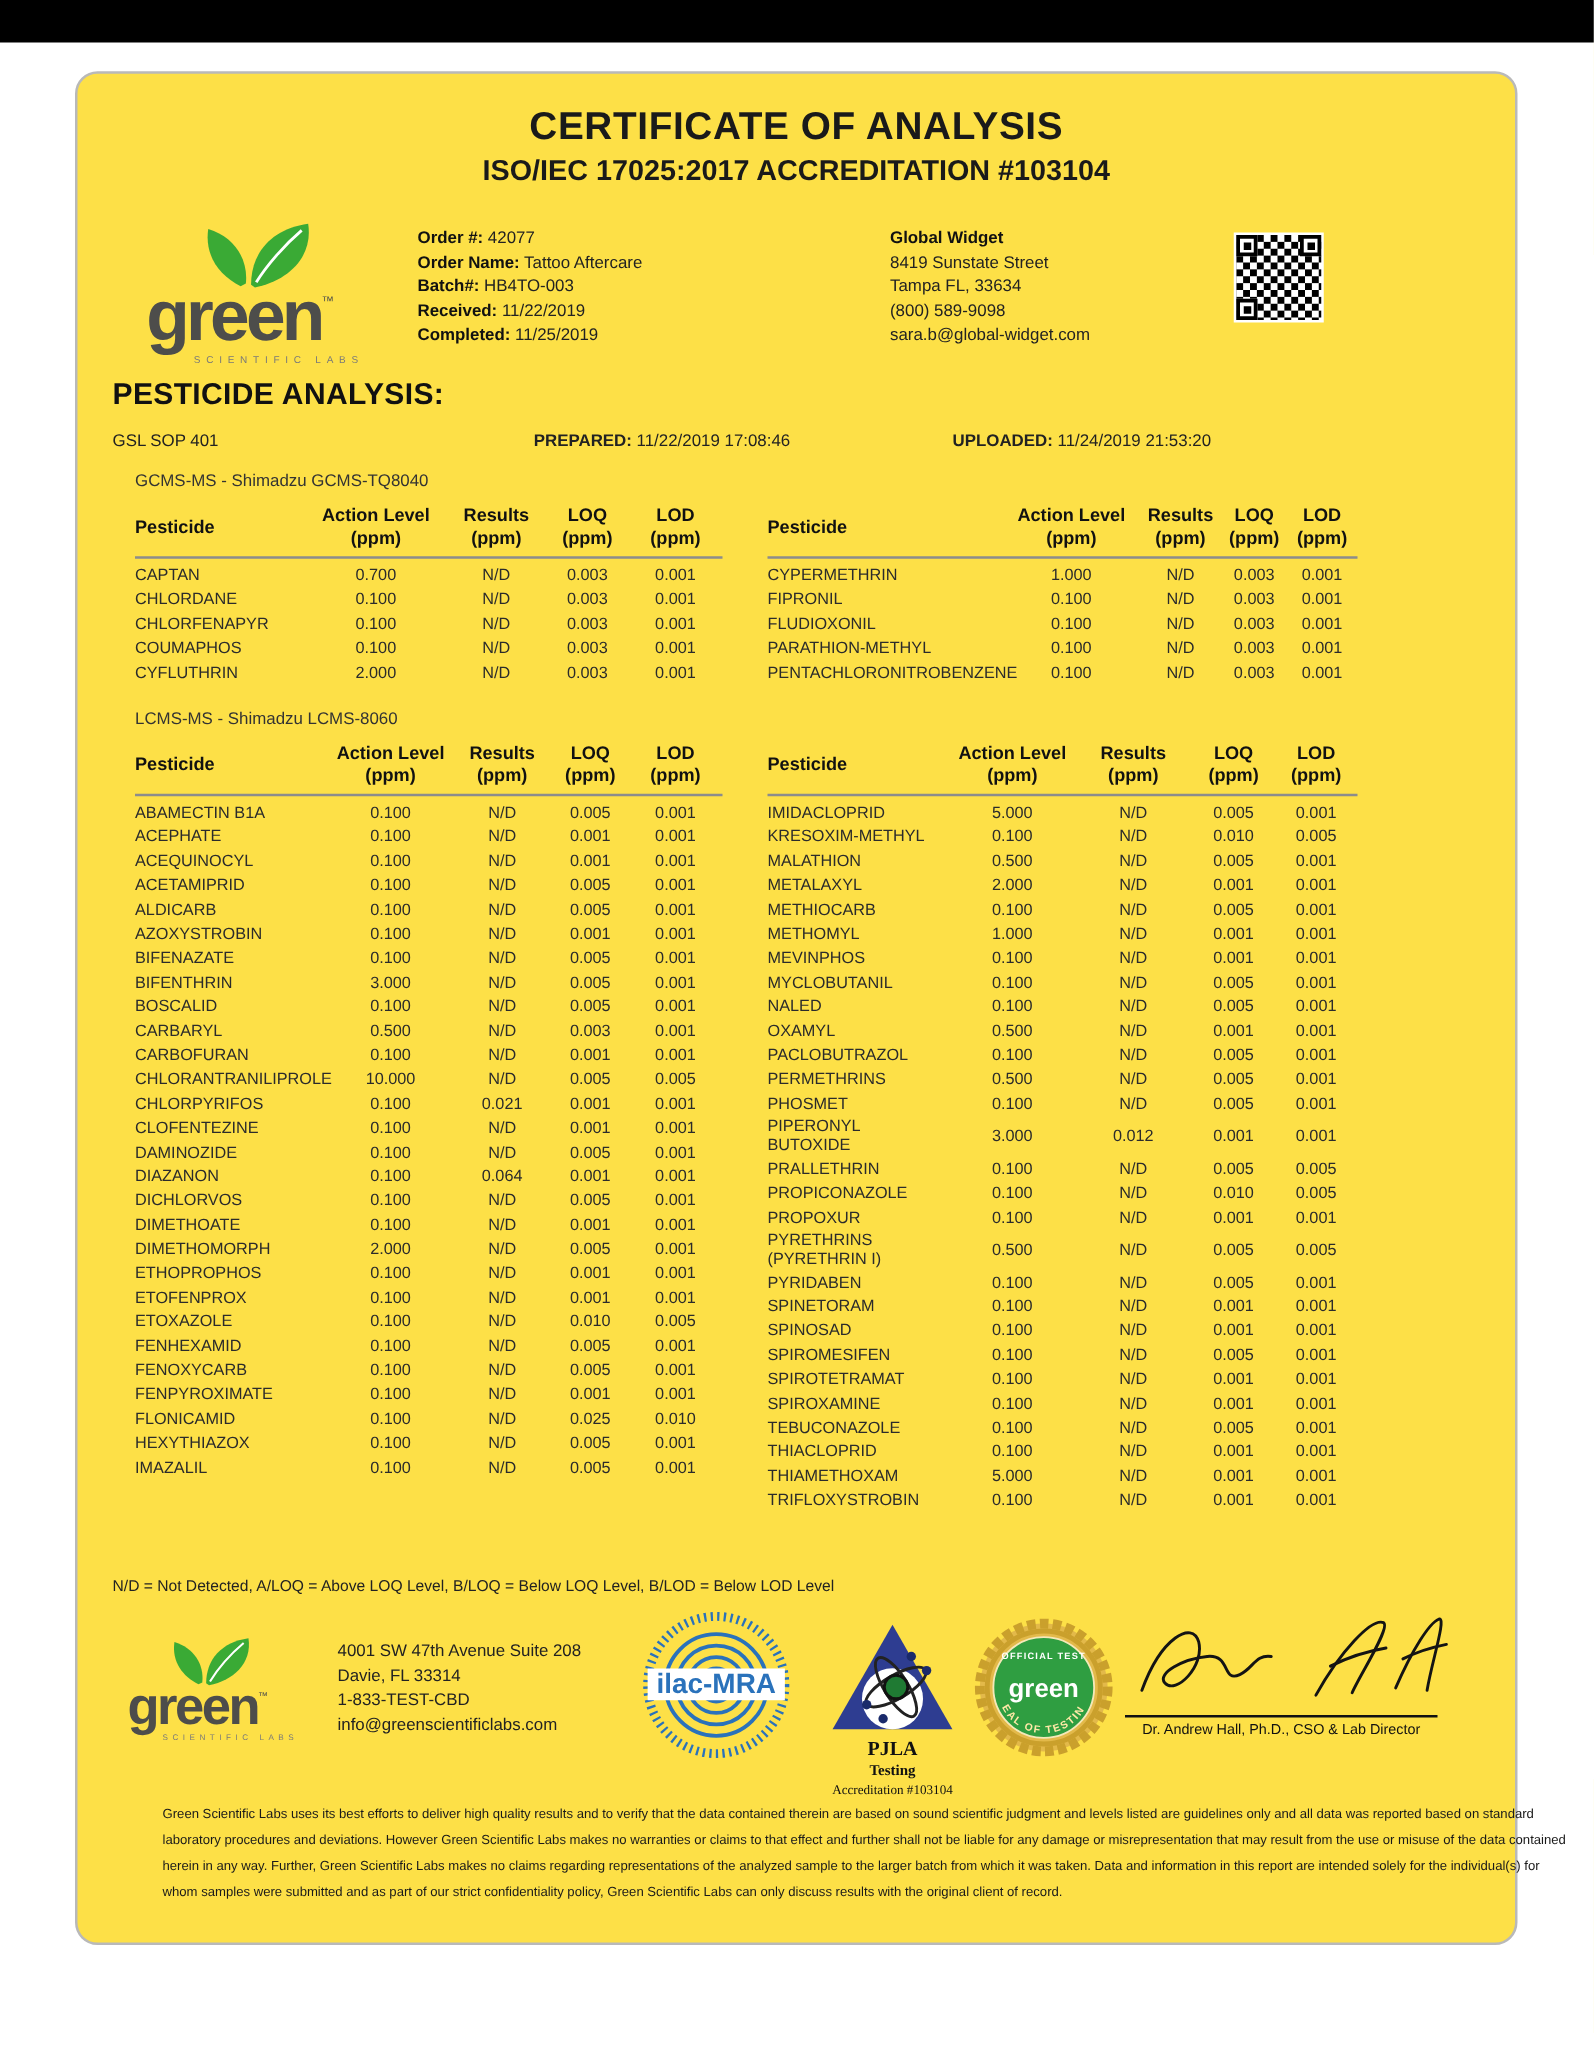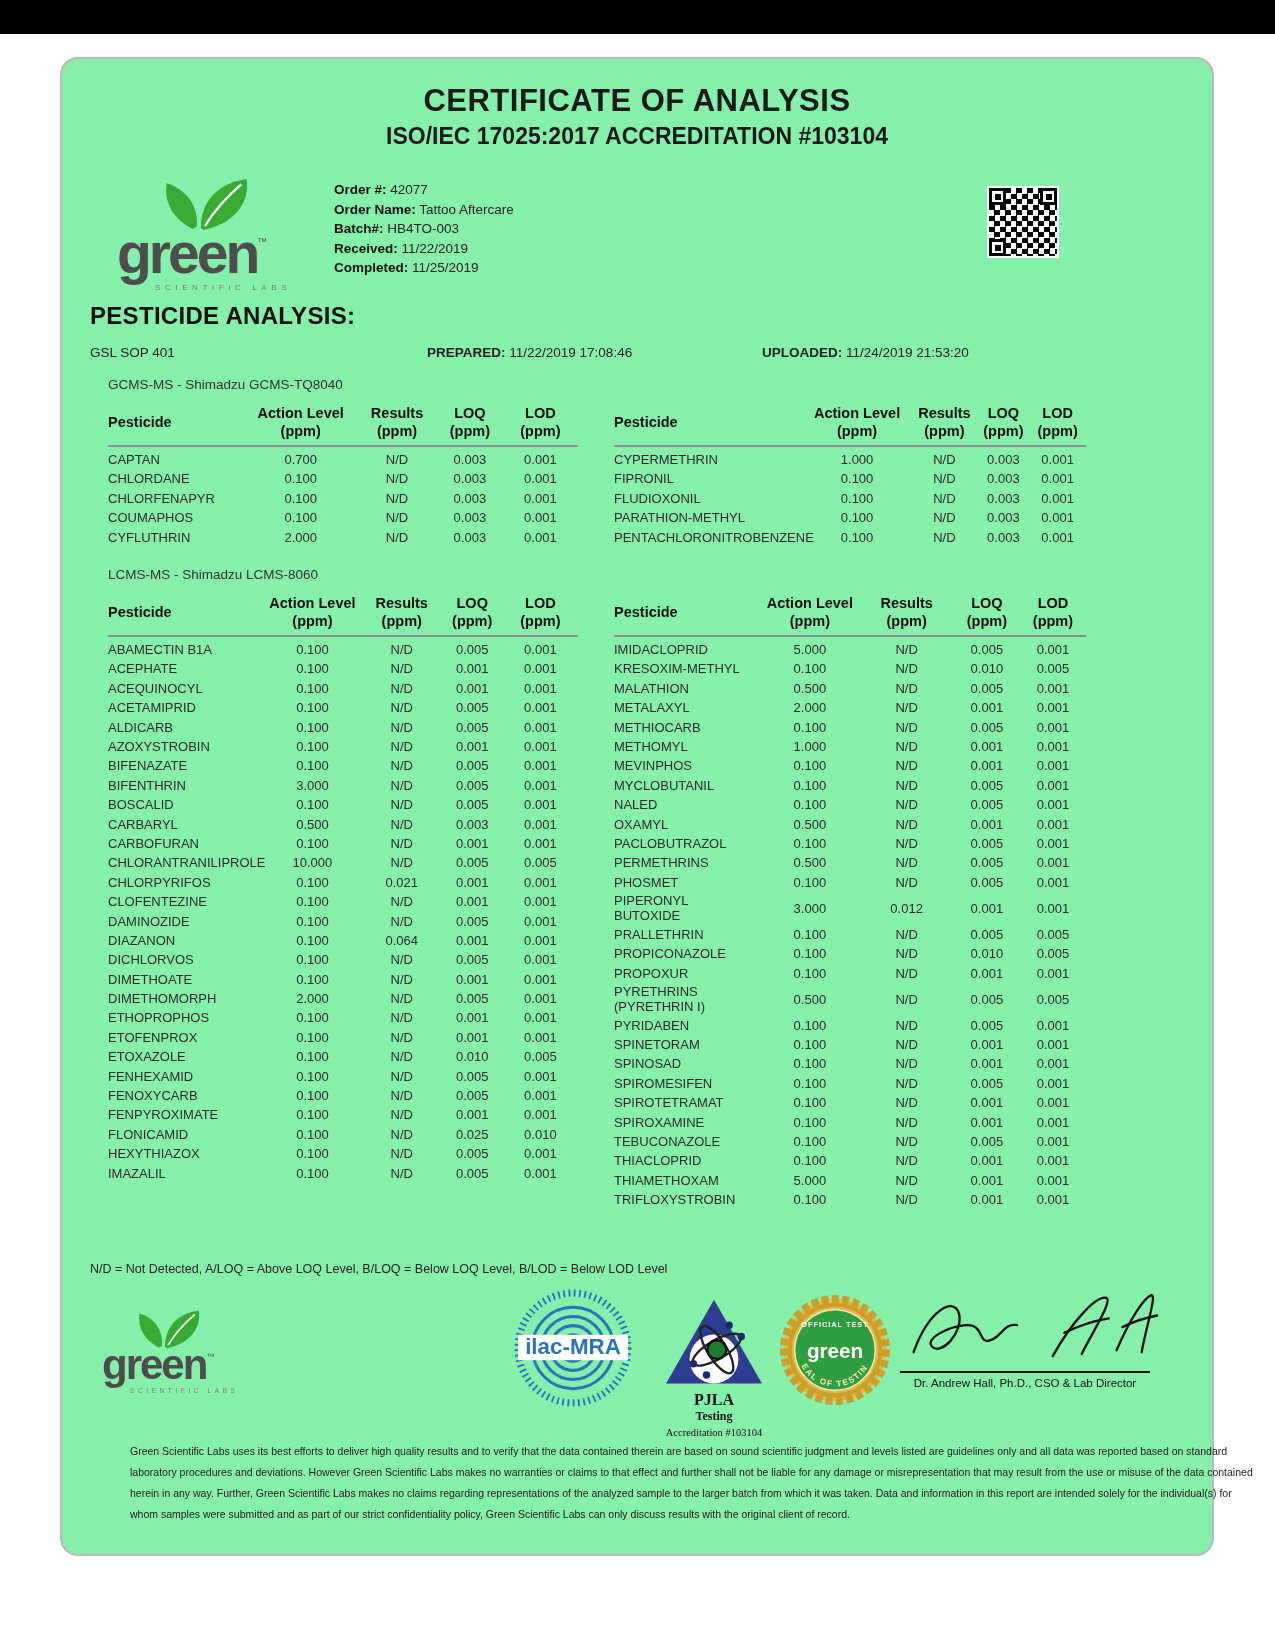--- a/index.html
+++ b/index.html
@@ -1,18 +1,18 @@
 <!DOCTYPE html>
 <html><head>
 <meta charset="utf-8">
 <style>
   html,body{margin:0;padding:0;width:1275px;height:1650px;background:#fff;
     font-family:"Liberation Sans",sans-serif;color:#222;}
   .top-bar{position:absolute;left:0;top:0;width:1275px;height:34px;background:#000;}
-  .card{position:absolute;left:60px;top:57px;width:1150px;height:1495px;background:#86efac;
+  .card{position:absolute;left:60px;top:57px;width:1150px;height:1495px;background:#fde047;
     border:2px solid #b9b9b9;border-radius:18px;}
   .abs{position:absolute;}
   
   .coa-title{top:24px;left:0;width:100%;text-align:center;font-size:31px;font-weight:bold;letter-spacing:.5px;color:#1a1a1a;}
   .coa-subtitle{top:64px;left:0;width:100%;text-align:center;font-size:23px;font-weight:bold;color:#1a1a1a;}
   
   .logo{line-height:1;}
   .logo .leaves{display:block;margin:0 0 -6px 34px;}
   .logo .word{font-weight:bold;color:#4d4d4b;letter-spacing:-3px;}
   .logo .tm{font-size:10px;vertical-align:28px;letter-spacing:0;color:#4d4d4b;}
@@ -81,20 +81,27 @@
   </div>
 
   <div class="abs info" style="left:252px;top:121px;margin-left:20px;">
     <div><b>Order #:</b> <span>42077</span></div>
     <div><b>Order Name:</b> <span>Tattoo Aftercare</span></div>
     <div><b>Batch#:</b> <span>HB4TO-003</span></div>
     <div><b>Received:</b> <span>11/22/2019</span></div>
     <div><b>Completed:</b> <span>11/25/2019</span></div>
   </div>
 
+  <div class="abs info" style="left:650px;top:121px;">
+    <div><b>Global Widget</b></div>
+    <div>8419 Sunstate Street</div>
+    <div>Tampa FL, 33634</div>
+    <div>(800) 589-9098</div>
+    <div>sara.b@global-widget.com</div>
+  </div>
 
   <div class="abs qr" style="left:925px;top:127px;">
     <div class="qr-inner"></div>
     <div class="qf tl"></div>
     <div class="qf tr"></div>
     <div class="qf bl"></div>
   </div>
 
   <div class="abs pa-title">PESTICIDE ANALYSIS:</div>
   <div class="abs meta" style="left:28px;">GSL SOP 401</div>
@@ -638,20 +645,26 @@
   <div class="abs logo logo-foot" style="left:40px;top:1250px;width:170px;">
     <svg class="leaves" width="80" height="40" viewBox="0 0 100 52">
       <path d="M38,50 C22,42 10,27 13,6 C33,12 44,29 42,48 Z" fill="#3aaa35"></path>
       <path d="M46,49 C46,24 62,6 90,2 C94,28 74,46 49,51 Z" fill="#3aaa35"></path>
       <path d="M85,7 C72,18 58,34 50,47" stroke="#fff" stroke-width="2.2" fill="none"></path>
     </svg>
     <div><span class="word">green</span><span class="tm">™</span></div>
     <div class="tagline">SCIENTIFIC LABS</div>
   </div>
 
+  <div class="abs addr" style="left:208px;top:1252px;">
+    <div>4001 SW 47th Avenue Suite 208</div>
+    <div>Davie, FL 33314</div>
+    <div>1-833-TEST-CBD</div>
+    <div>info@greenscientificlabs.com</div>
+  </div>
 
   <div class="abs" style="left:450px;top:1228px;">
     <svg width="122" height="122" viewBox="0 0 120 120">
       <circle cx="60" cy="60" r="54" fill="none" stroke="#2a72bb" stroke-width="7" stroke-dasharray="1.8,3.4"></circle>
       <g stroke="#2a72bb" stroke-width="3" fill="none">
         <circle cx="60" cy="60" r="13"></circle>
         <circle cx="60" cy="60" r="22"></circle>
         <circle cx="60" cy="60" r="31"></circle>
         <circle cx="60" cy="60" r="40"></circle>
       </g>

